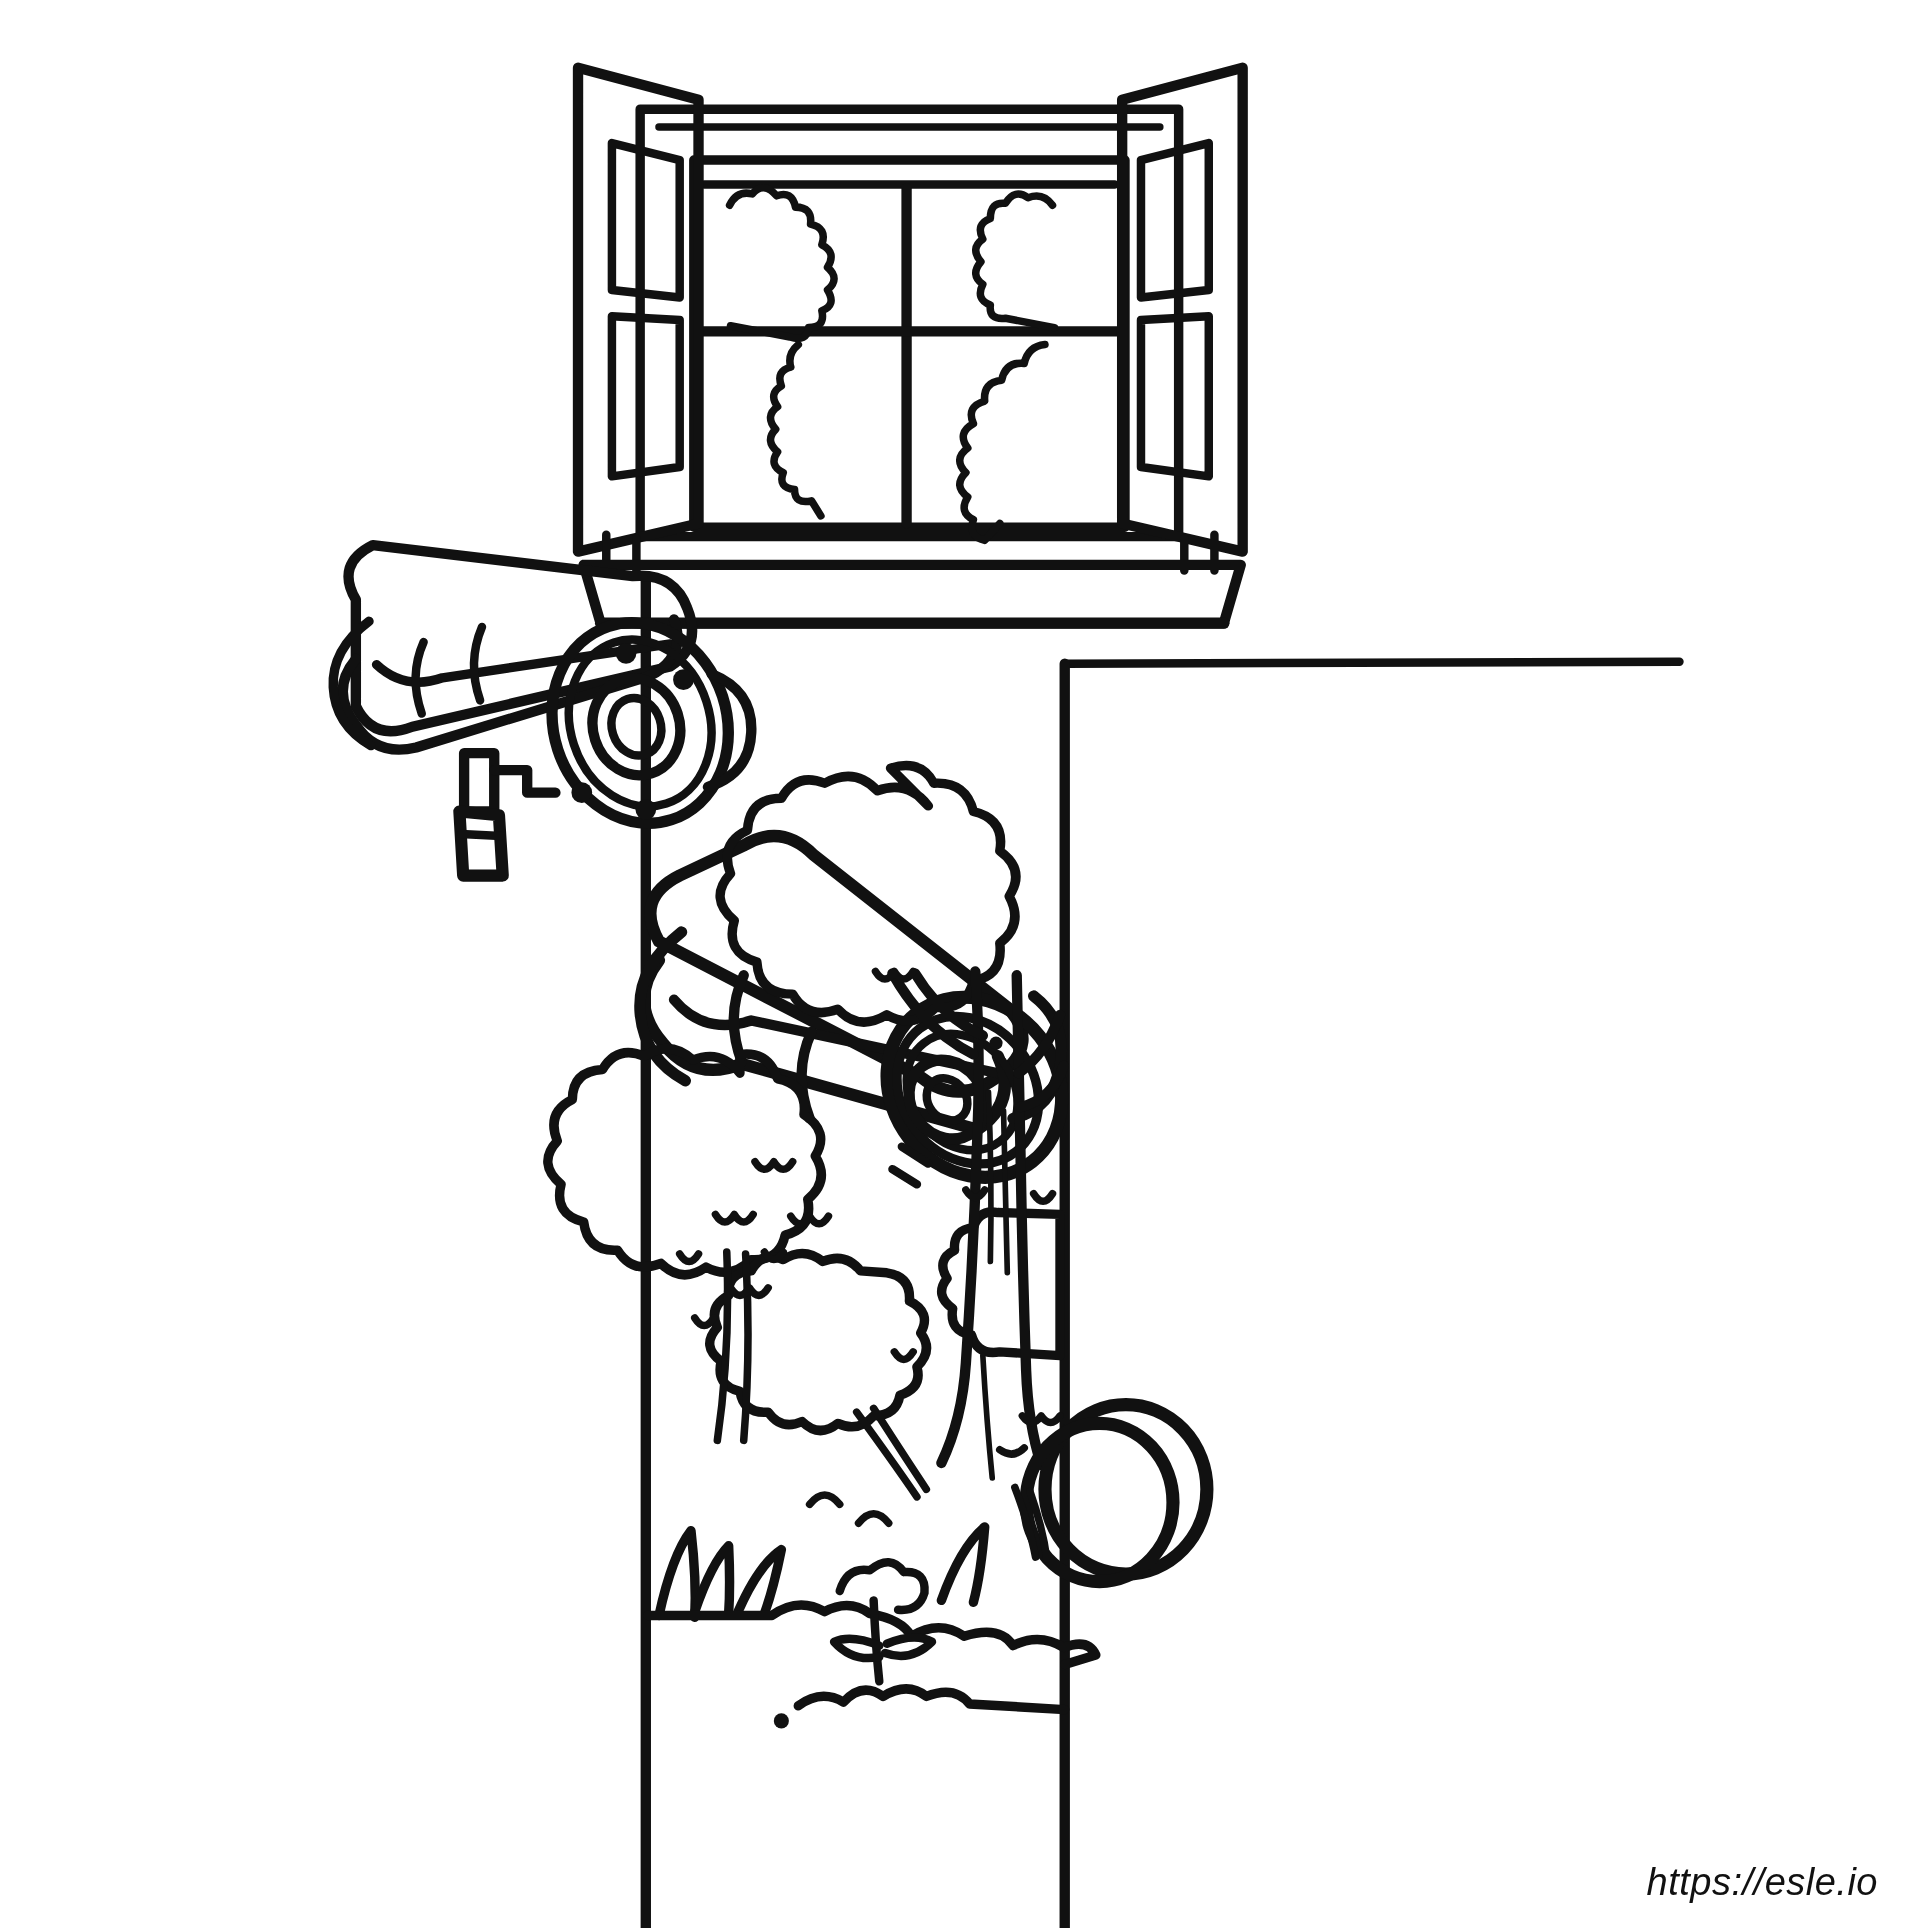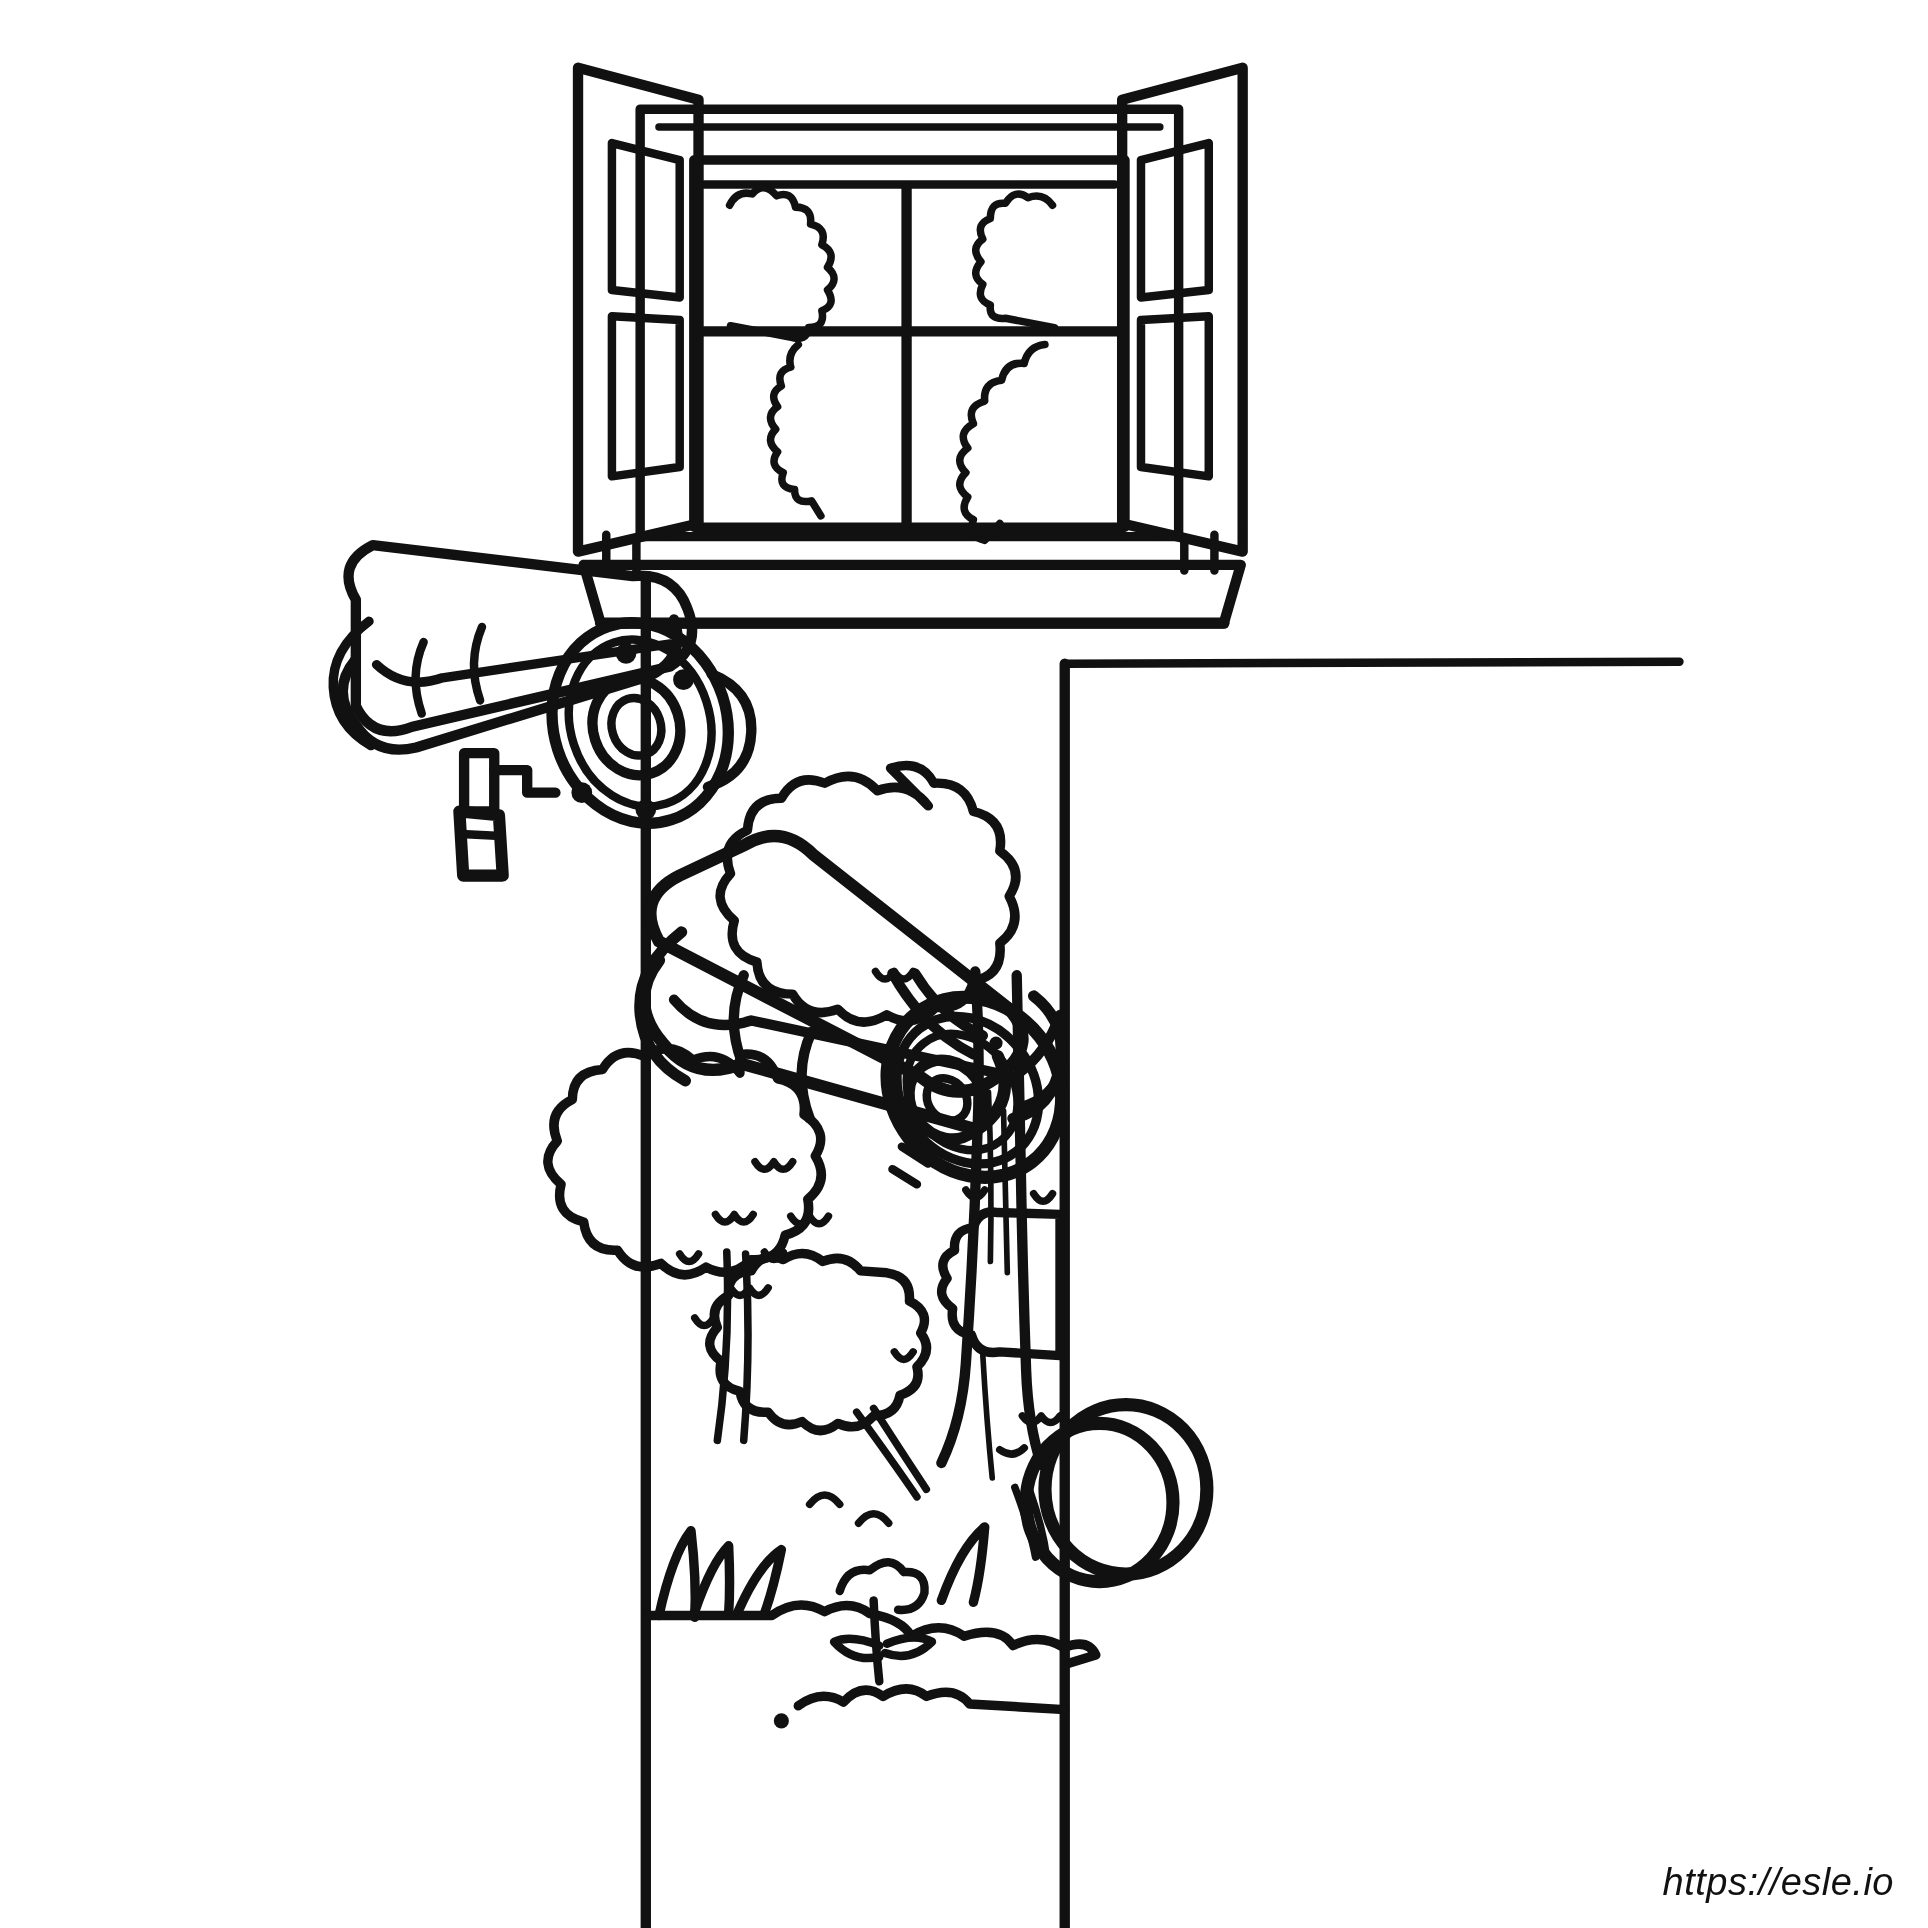--- a/index.html
+++ b/index.html
@@ -20,21 +20,21 @@
   }
   #art {
     position: absolute;
     inset: 0;
     width: 1928px;
     height: 1928px;
     display: block;
   }
   .watermark {
     position: absolute;
-    right: 34px;
+    right: 50px;
     bottom: 24.5px;
     font-family: "Liberation Sans", sans-serif;
     font-style: italic;
     font-size: 38px;
     letter-spacing: 0.5px;
     color: #111111;
     white-space: nowrap;
     user-select: none;
   }
 </style>

